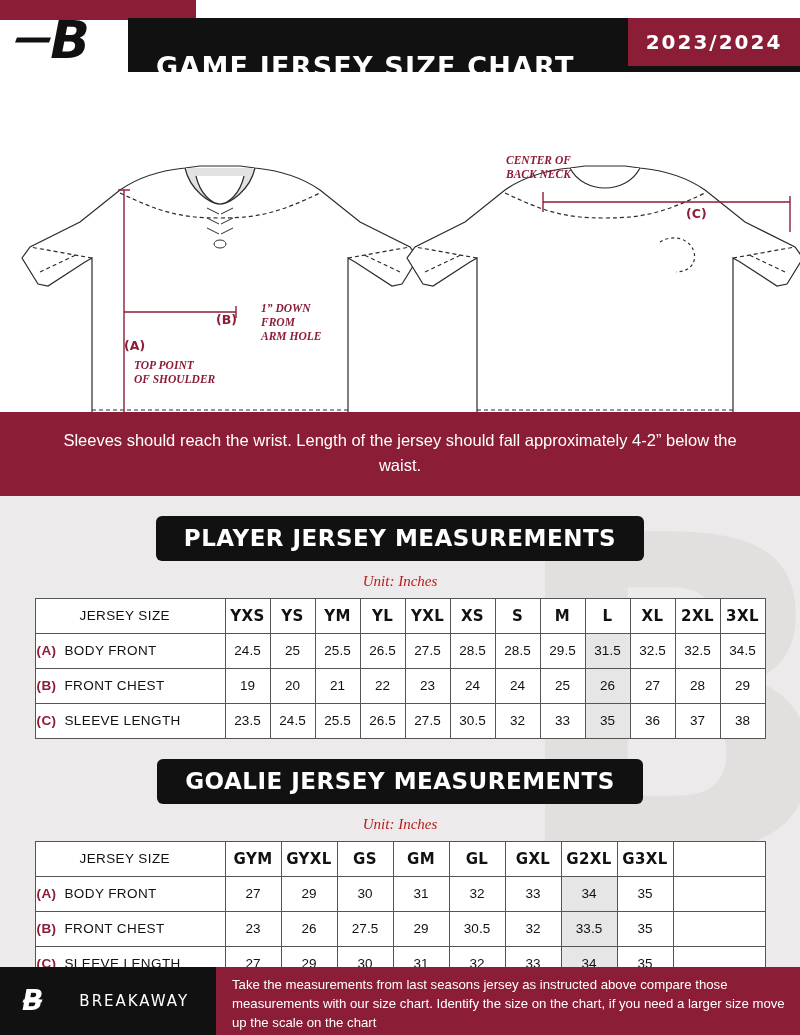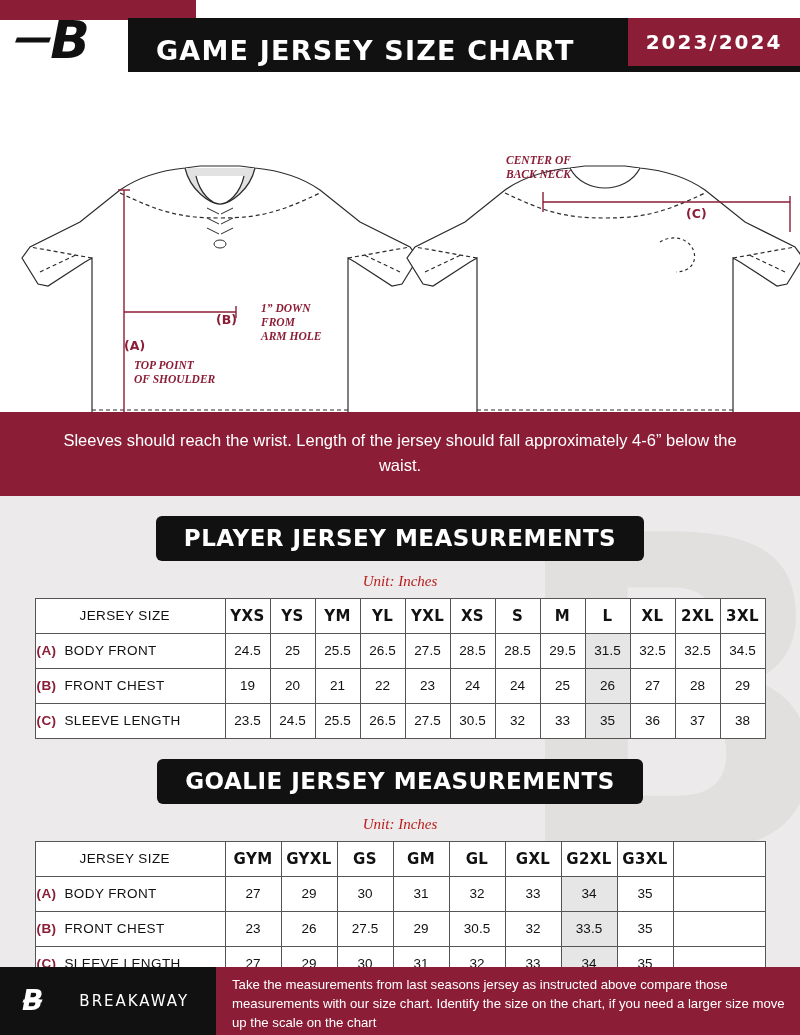--- a/index.html
+++ b/index.html
@@ -68,21 +68,21 @@
     height: 5px;
     background: #111;
     transform: translateY(-50%) skewX(-20deg);
   }
   .title-bar {
     position: absolute;
     left: 128px; top: 18px;
     right: 0; height: 64px;
     background: #111;
     display: flex;
-    align-items: center;
+    align-items: flex-end;
   }
   .title-text {
     color: #fff;
     font-size: 27px;
     font-weight: bold;
     letter-spacing: 1.2px;
     margin-left: 28px;
     font-family: "DejaVu Sans", sans-serif;
   }
   .season-box {
@@ -335,21 +335,21 @@
     <line x1="543" y1="120" x2="543" y2="140"></line>
     <line x1="543" y1="130" x2="790" y2="130"></line>
     <line x1="790" y1="124" x2="790" y2="160"></line>
   </g>
   <text class="tagtext" x="686" y="146">(C)</text>
   <text class="diagram-label" x="506" y="92">CENTER OF</text>
   <text class="diagram-label" x="506" y="106">BACK NECK</text>
 </svg>
 </div>
 
-<div class="note">Sleeves should reach the wrist. Length of the jersey should fall approximately 4-6” below the waist.</div>
+<div class="note">Sleeves should reach the wrist. Length of the jersey should fall approximately 4-2” below the waist.</div>
 
 <div class="section">
   <div class="title-row">
     <div class="section-title">PLAYER JERSEY MEASUREMENTS</div>
   </div>
   <div class="unit">Unit: Inches</div>
   <table class="player">
     <colgroup>
       <col style="width:190px">
         <col span="12" style="width:45px">

